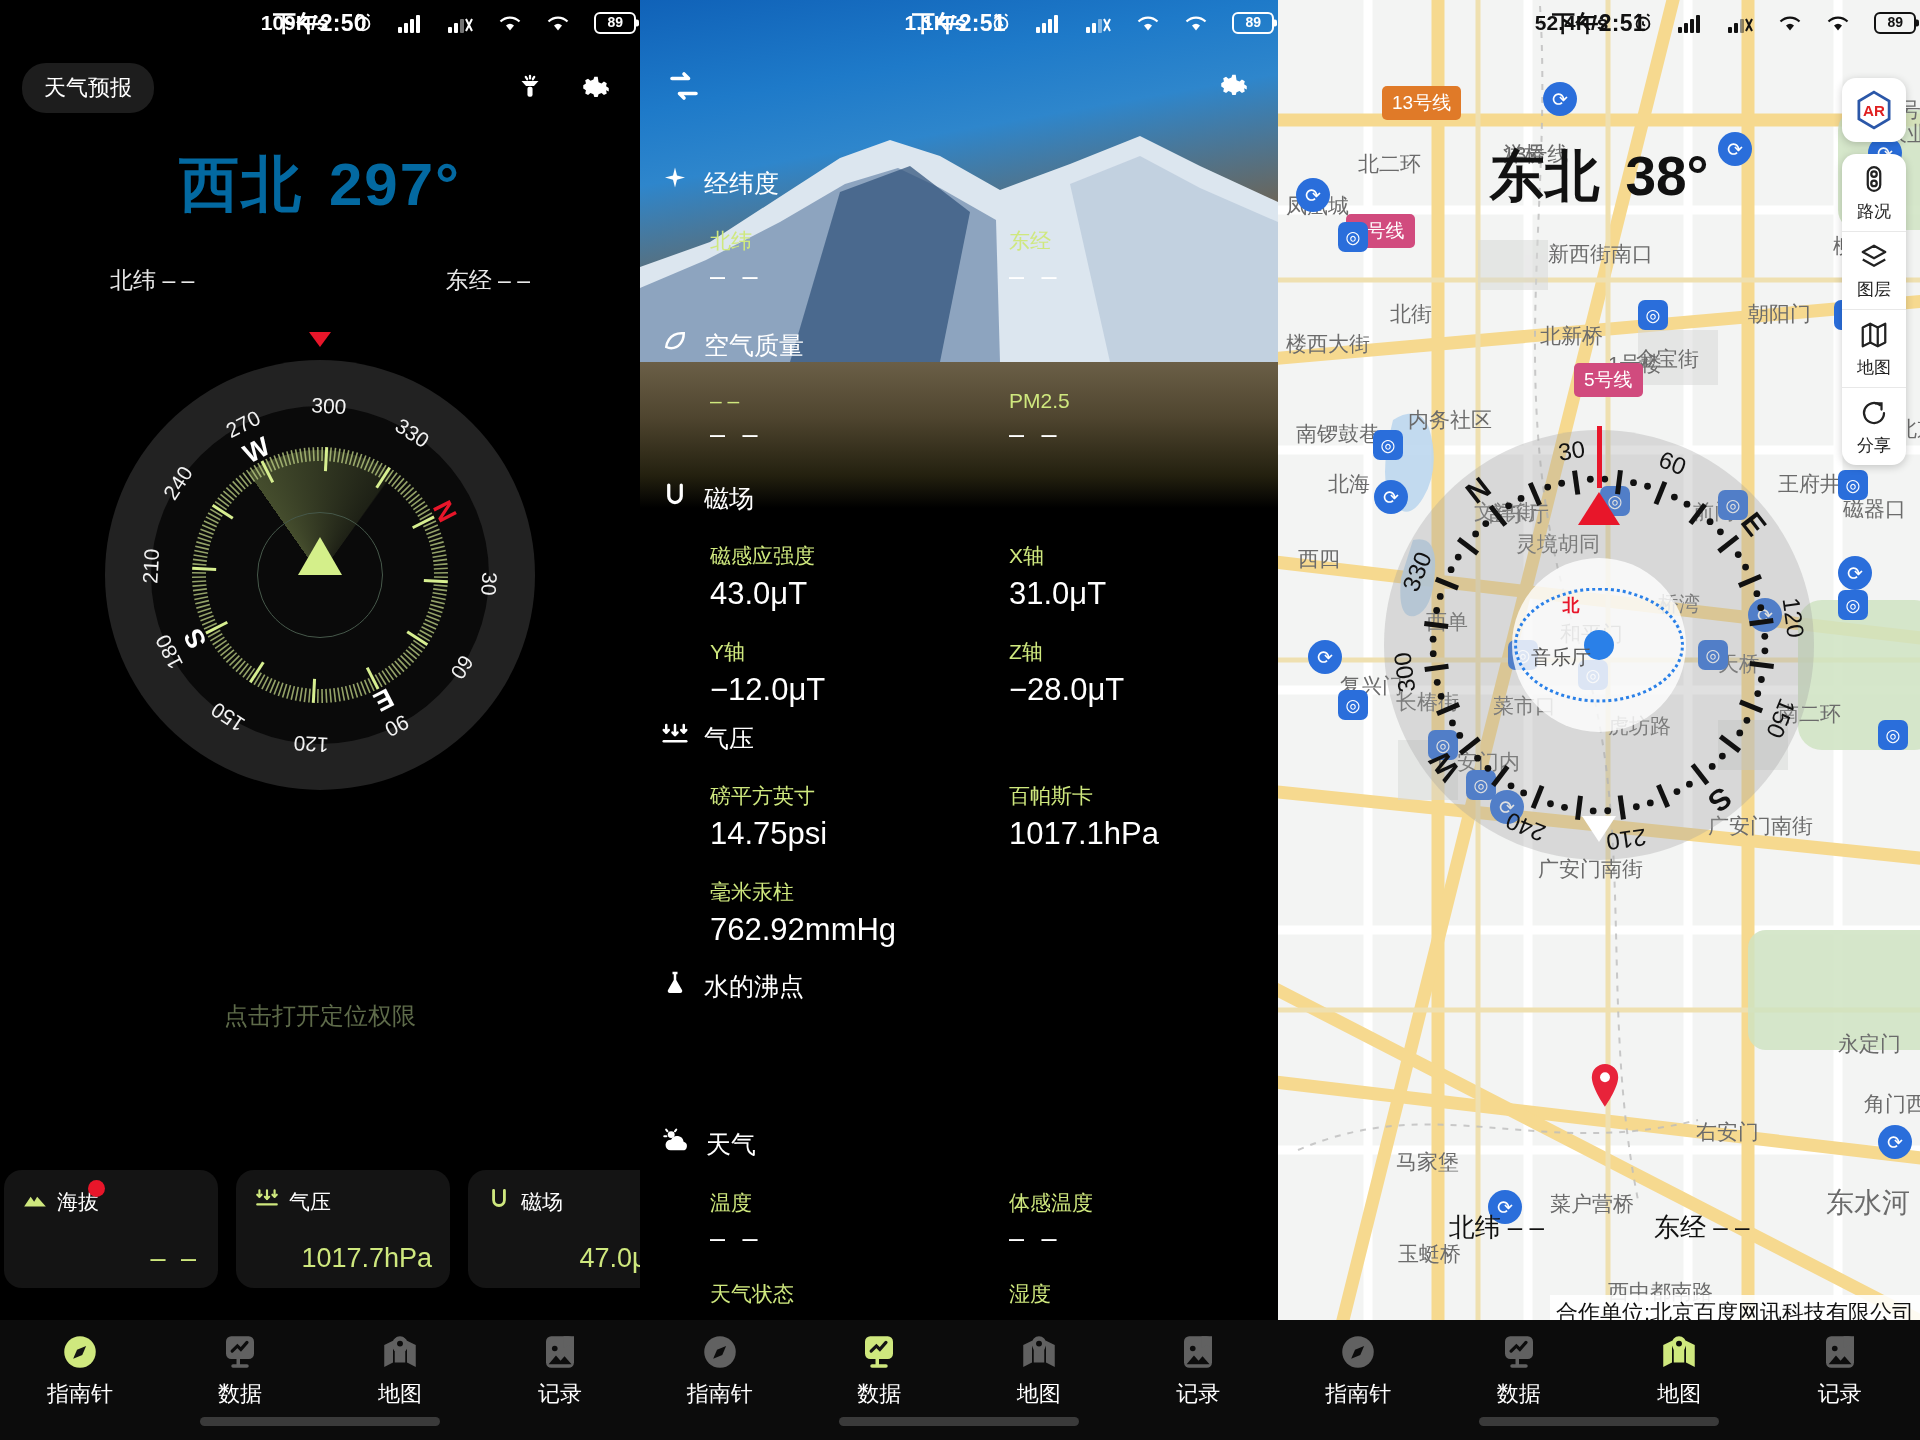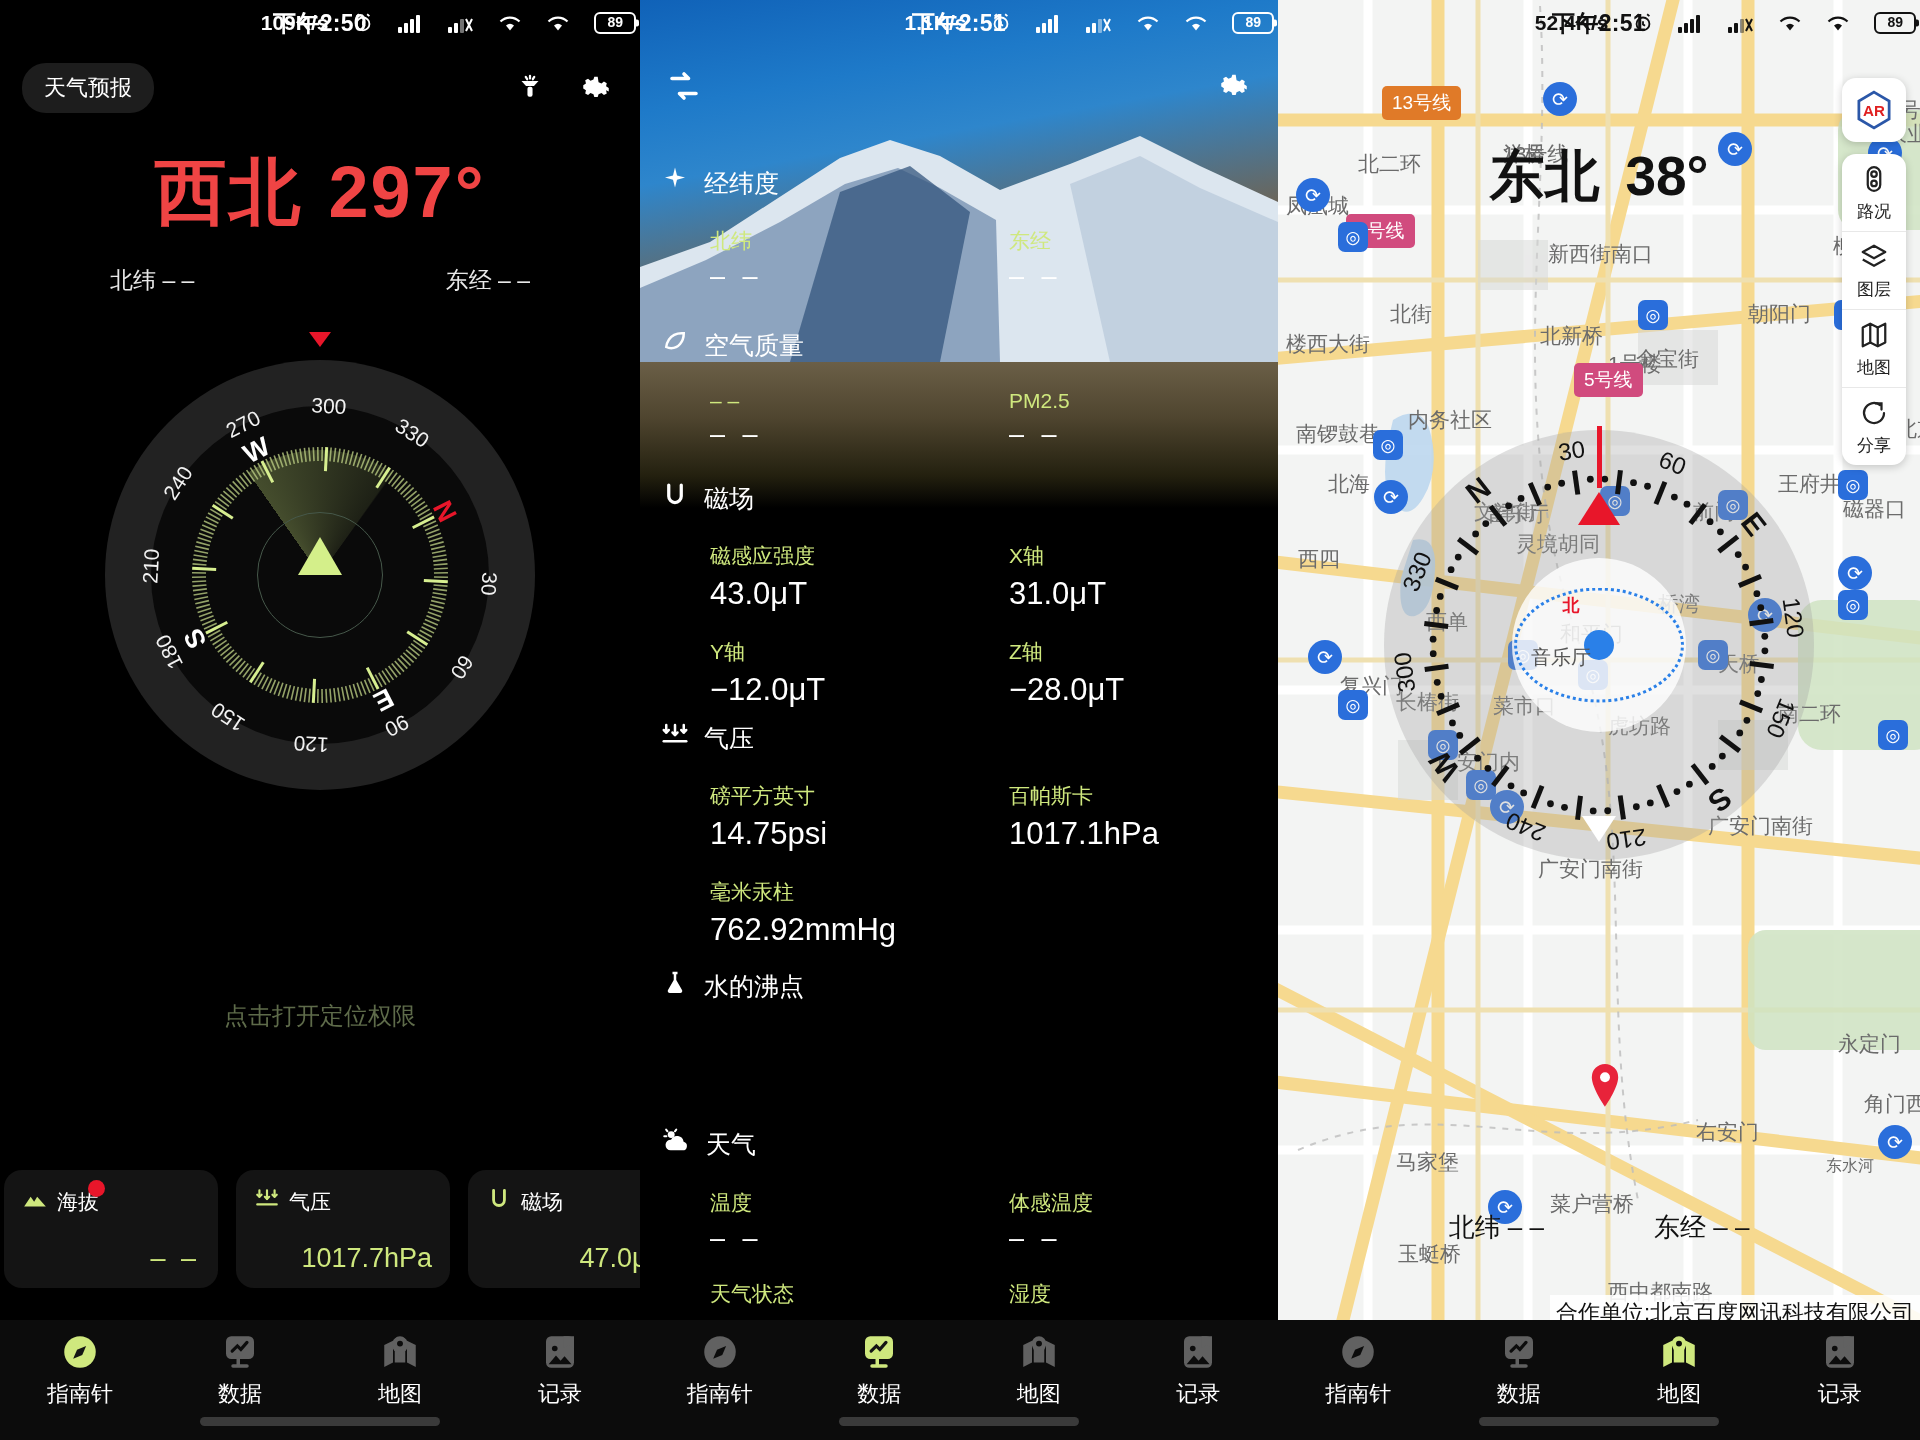--- a/index.html
+++ b/index.html
@@ -29,21 +29,21 @@
   
   .topbar1 { position:absolute; top:58px; left:0; right:0; height:60px; z-index:30;
     display:flex; align-items:center; padding:0 22px; }
   .chip { background:#1d1d1d; color:#fff; border-radius:24px; padding:10px 22px;
     font-size:22px; }
   .topbar1 .spacer { flex:1; }
   .topbar1 .icn { width:44px; height:44px; margin-left:22px; display:flex;
     align-items:center; justify-content:center; }
 
   .heading { position:absolute; top:145px; left:0; right:0; text-align:center;
-    color:#ef4444; font-size:72px; font-weight:700; letter-spacing:2px; }
+    color:#0369a1; font-size:60px; font-weight:700; letter-spacing:2px; }
   .heading .deg { margin-left:26px; }
   .latlon { position:absolute; top:265px; left:0; right:0;
     display:flex; justify-content:space-between; padding:0 110px;
     color:#e8e8e8; font-size:23px; }
 
   .dialwrap { position:absolute; top:360px; left:50%; transform:translateX(-50%);
     width:430px; height:430px; }
   .redmark { position:absolute; top:-28px; left:50%; transform:translateX(-50%);
     width:0;height:0;border-left:11px solid transparent;border-right:11px solid transparent;
     border-top:15px solid #e8162a; }
@@ -879,21 +879,21 @@
           <div style="position: absolute; left: 118px; top: 688px; color: rgb(107, 107, 107); font-size: 21px; white-space: nowrap;">长椿街</div>
           <div style="position: absolute; left: 215px; top: 692px; color: rgb(107, 107, 107); font-size: 21px; white-space: nowrap;">菜市口</div>
           <div style="position: absolute; left: 330px; top: 712px; color: rgb(107, 107, 107); font-size: 21px; white-space: nowrap;">虎坊路</div>
           <div style="position: absolute; left: 158px; top: 748px; color: rgb(107, 107, 107); font-size: 21px; white-space: nowrap;">广安门内</div>
           <div style="position: absolute; left: 500px; top: 700px; color: rgb(107, 107, 107); font-size: 21px; white-space: nowrap;">南二环</div>
           <div style="position: absolute; left: 260px; top: 855px; color: rgb(107, 107, 107); font-size: 21px; white-space: nowrap;">广安门南街</div>
           <div style="position: absolute; left: 430px; top: 812px; color: rgb(107, 107, 107); font-size: 21px; white-space: nowrap;">广安门南街</div>
           <div style="position: absolute; left: 586px; top: 1090px; color: rgb(107, 107, 107); font-size: 21px; white-space: nowrap;">角门西</div>
           <div style="position: absolute; left: 418px; top: 1118px; color: rgb(107, 107, 107); font-size: 21px; white-space: nowrap;">右安门</div>
           <div style="position: absolute; left: 118px; top: 1148px; color: rgb(107, 107, 107); font-size: 21px; white-space: nowrap;">马家堡</div>
-          <div style="position: absolute; left: 548px; top: 1156px; color: rgb(107, 107, 107); font-size: 16px; white-space: nowrap; text-align: right;">东水河</div>
+          <div style="position: absolute; left: 548px; top: 1184px; color: rgb(107, 107, 107); font-size: 28px; white-space: nowrap; text-align: right;">东水河</div>
           <div style="position: absolute; left: 272px; top: 1190px; color: rgb(107, 107, 107); font-size: 21px; white-space: nowrap;">菜户营桥</div>
           <div style="position: absolute; left: 560px; top: 1030px; color: rgb(107, 107, 107); font-size: 21px; white-space: nowrap;">永定门</div>
           <div style="position: absolute; left: 120px; top: 1240px; color: rgb(107, 107, 107); font-size: 21px; white-space: nowrap;">玉蜓桥</div>
           <div style="position: absolute; left: 330px; top: 1278px; color: rgb(107, 107, 107); font-size: 21px; white-space: nowrap;">西中都南路</div>
           <div style="position: absolute; left: 225px; top: 140px; color: rgb(107, 107, 107); font-size: 21px; white-space: nowrap;">洋桥</div>
           <div style="position: absolute; left: 60px; top: 222px; width: 30px; height: 30px; border-radius: 7px; background: rgb(42, 110, 219); display: flex; align-items: center; justify-content: center; color: rgb(255, 255, 255); font-size: 17px; font-weight: 700;">◎</div>
           <div style="position: absolute; left: 360px; top: 300px; width: 30px; height: 30px; border-radius: 7px; background: rgb(42, 110, 219); display: flex; align-items: center; justify-content: center; color: rgb(255, 255, 255); font-size: 17px; font-weight: 700;">◎</div>
           <div style="position: absolute; left: 556px; top: 300px; width: 30px; height: 30px; border-radius: 7px; background: rgb(42, 110, 219); display: flex; align-items: center; justify-content: center; color: rgb(255, 255, 255); font-size: 17px; font-weight: 700;">◎</div>
           <div style="position: absolute; left: 95px; top: 430px; width: 30px; height: 30px; border-radius: 7px; background: rgb(42, 110, 219); display: flex; align-items: center; justify-content: center; color: rgb(255, 255, 255); font-size: 17px; font-weight: 700;">◎</div>
           <div style="position: absolute; left: 322px; top: 486px; width: 30px; height: 30px; border-radius: 7px; background: rgb(42, 110, 219); display: flex; align-items: center; justify-content: center; color: rgb(255, 255, 255); font-size: 17px; font-weight: 700;">◎</div>

